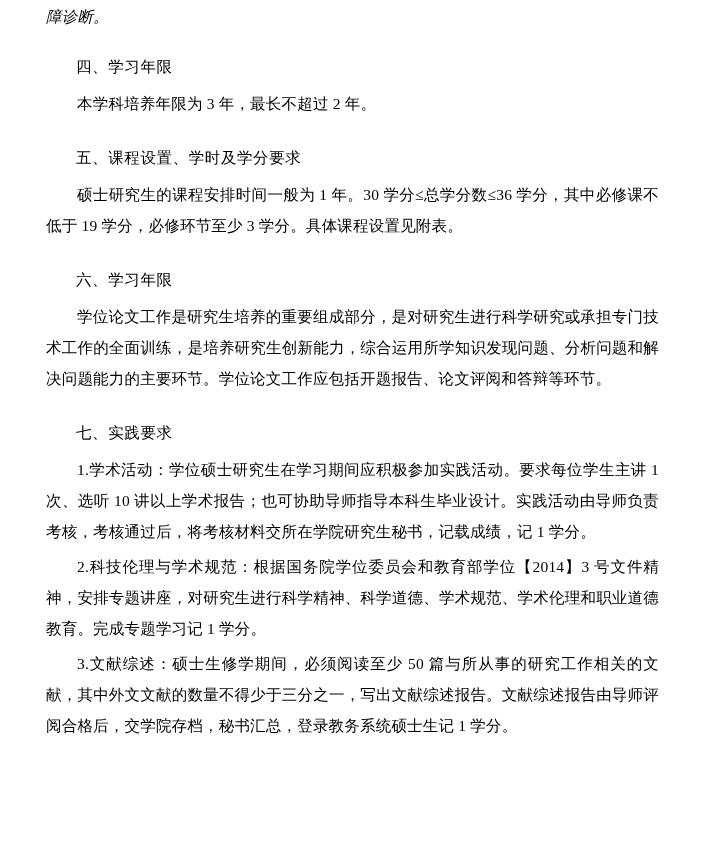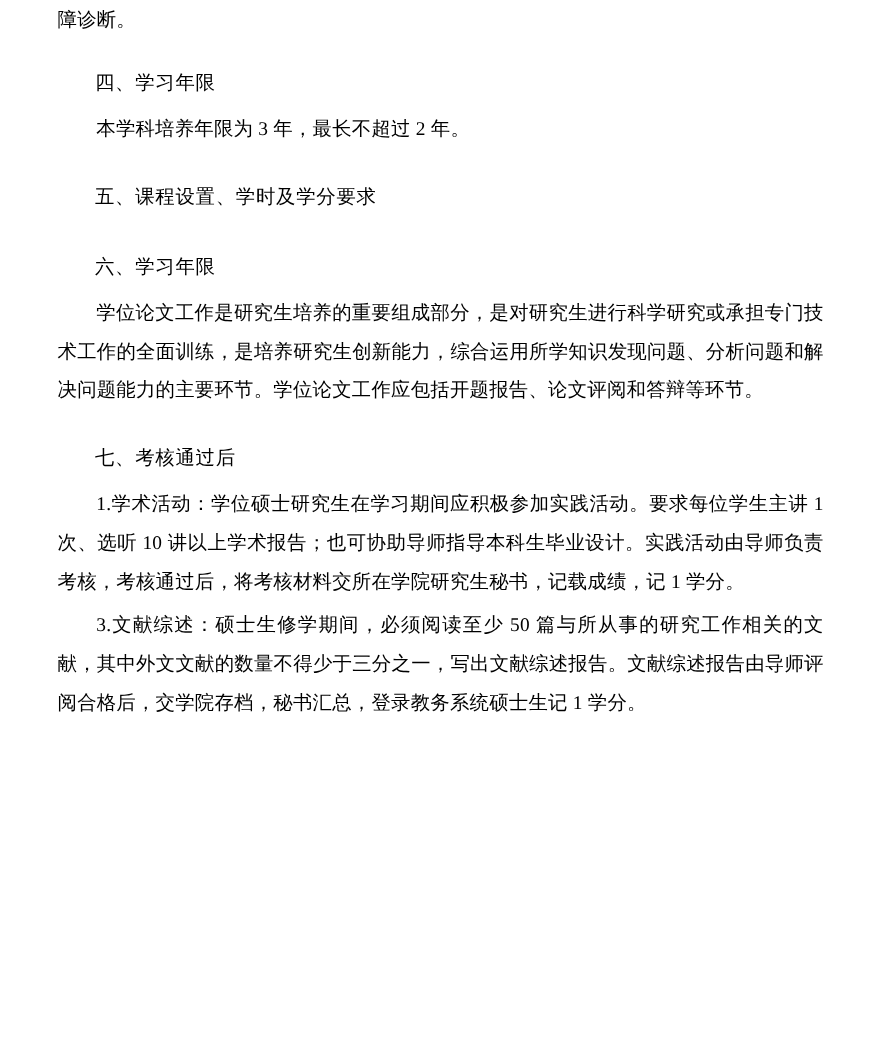--- a/index.html
+++ b/index.html
@@ -25,20 +25,21 @@
   .content {
     padding: 0 56px 0 46px;
     box-sizing: border-box;
   }
   .cont-line {
     font-size: 15.5px;
     line-height: 30px;
     margin: 0;
     padding-top: 2px;
     letter-spacing: 0.2px;
+    font-style: italic;
   }
   .heading {
     font-size: 15.5px;
     line-height: 30px;
     font-weight: normal;
     margin: 14px 0 6px 0;
     padding-left: 30px;
     letter-spacing: 0.6px;
     font-family: "Liberation Sans", "DejaVu Sans", sans-serif;
   }
@@ -65,26 +66,28 @@
     <p class="cont-line">障诊断。</p>
 
     <div class="spacer-sm"></div>
 
     <h2 class="heading">四、学习年限</h2>
     <p class="para">本学科培养年限为 3 年，最长不超过 2 年。</p>
 
     <div class="spacer-sm"></div>
 
     <h2 class="heading">五、课程设置、学时及学分要求</h2>
+    <p class="para">硕士研究生的课程安排时间一般为 1 年。30 学分≤总学分数≤36 学分，其中必修课不低于 19 学分，必修环节至少 3 学分。具体课程设置见附表。</p>
 
     <div class="spacer-sm"></div>
 
     <h2 class="heading">六、学习年限</h2>
     <p class="para">学位论文工作是研究生培养的重要组成部分，是对研究生进行科学研究或承担专门技术工作的全面训练，是培养研究生创新能力，综合运用所学知识发现问题、分析问题和解决问题能力的主要环节。学位论文工作应包括开题报告、论文评阅和答辩等环节。</p>
 
     <div class="spacer-sm"></div>
 
-    <h2 class="heading">七、考核通过后</h2>
+    <h2 class="heading">七、实践要求</h2>
     <p class="para">1.学术活动：学位硕士研究生在学习期间应积极参加实践活动。要求每位学生主讲 1 次、选听 10 讲以上学术报告；也可协助导师指导本科生毕业设计。实践活动由导师负责考核，考核通过后，将考核材料交所在学院研究生秘书，记载成绩，记 1 学分。</p>
+    <p class="para">2.科技伦理与学术规范：根据国务院学位委员会和教育部学位【2014】3 号文件精神，安排专题讲座，对研究生进行科学精神、科学道德、学术规范、学术伦理和职业道德教育。完成专题学习记 1 学分。</p>
     <p class="para tight">3.文献综述：硕士生修学期间，必须阅读至少 50 篇与所从事的研究工作相关的文献，其中外文文献的数量不得少于三分之一，写出文献综述报告。文献综述报告由导师评阅合格后，交学院存档，秘书汇总，登录教务系统硕士生记 1 学分。</p>
 
   </div>
 </div>
 
 </body></html>

